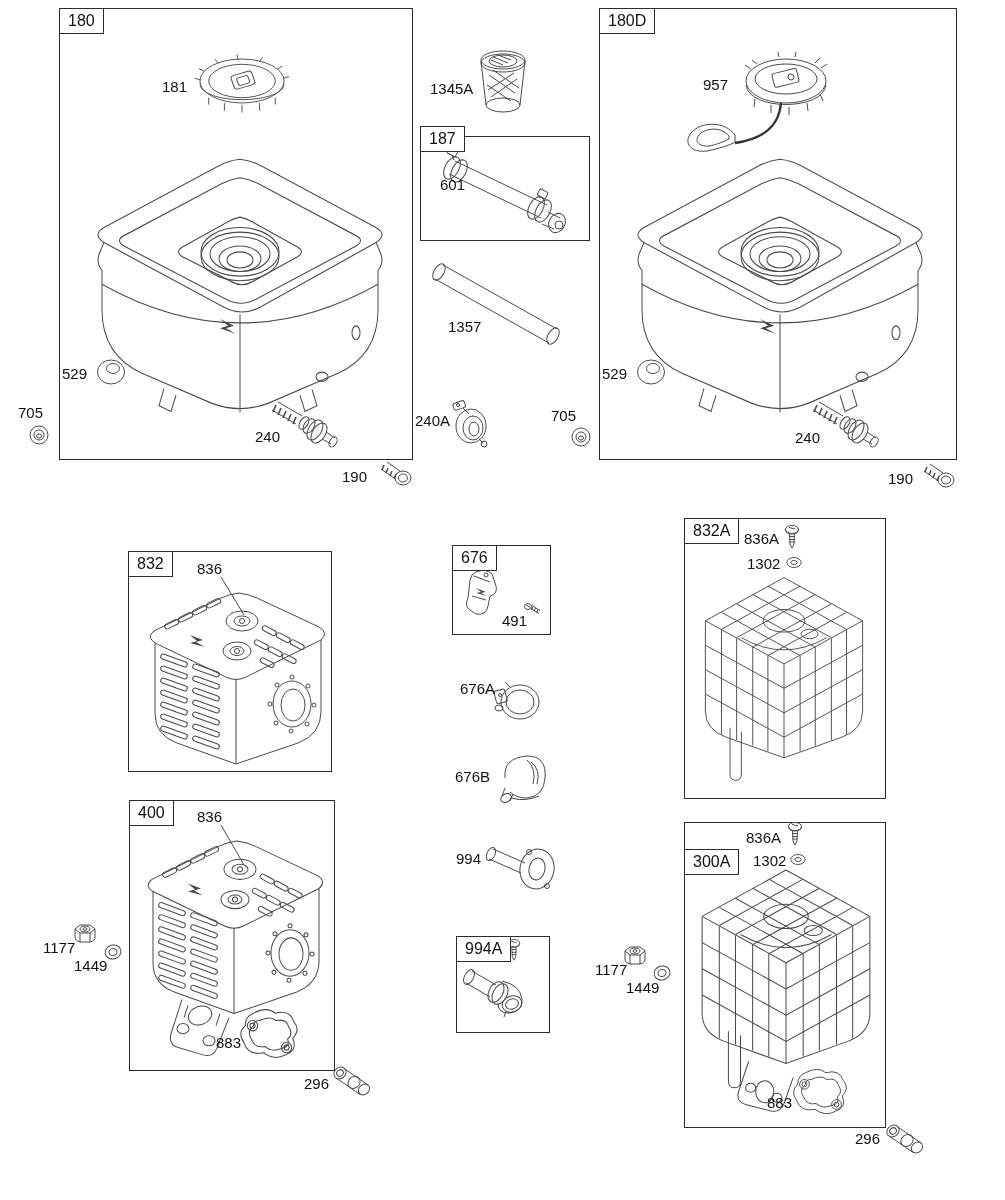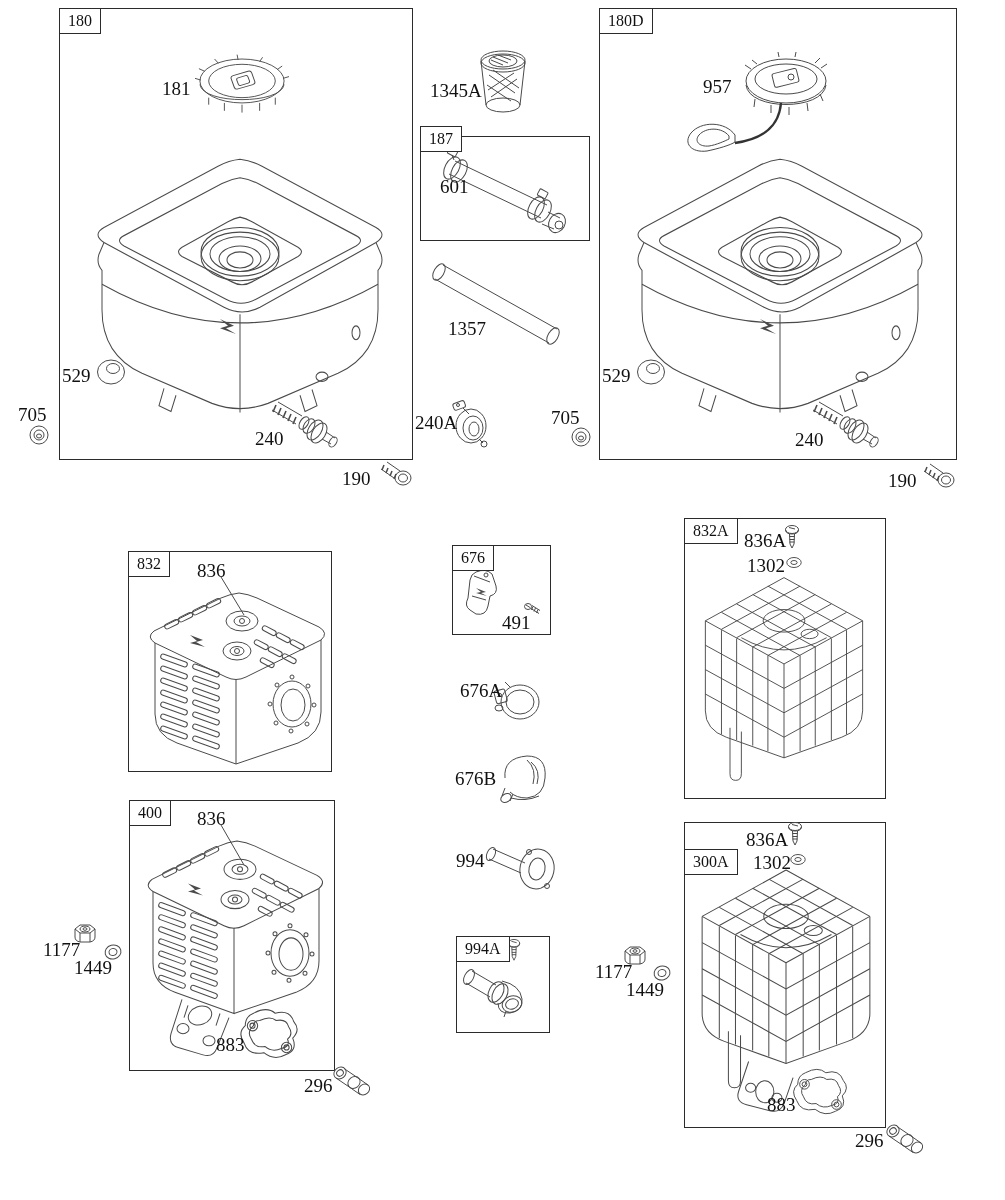--- a/index.html
+++ b/index.html
@@ -1,21 +1,21 @@
 <!DOCTYPE html>
 <html><head>
 <meta charset="utf-8">
 <style>
   html,body{margin:0;padding:0;background:#fff}
   #canvas{position:relative;width:1005px;height:1200px;background:#fff;
-          font-family:Liberation Serif, serif;overflow:hidden}
+          font-family:Liberation Sans, sans-serif;overflow:hidden}
   .gbox{position:absolute;border:1.5px solid #2b2b2b;background:transparent}
   .tagbox{position:absolute;border:1.5px solid #2b2b2b;background:#fff;
           padding:2px 8px;font-size:16px;color:#111;line-height:1.25;z-index:5}
-  .plabel{position:absolute;font-size:19px;color:#111;white-space:nowrap;z-index:4}
+  .plabel{position:absolute;font-size:15px;color:#111;white-space:nowrap;z-index:4}
   svg.part{position:absolute;overflow:visible;stroke:#4a4a4a;fill:none;stroke-width:1;z-index:3}
 </style>
 </head>
 <body>
 
 <div id="canvas">
 
 <svg width="0" height="0" style="position:absolute" aria-hidden="true">
 <defs>
 

